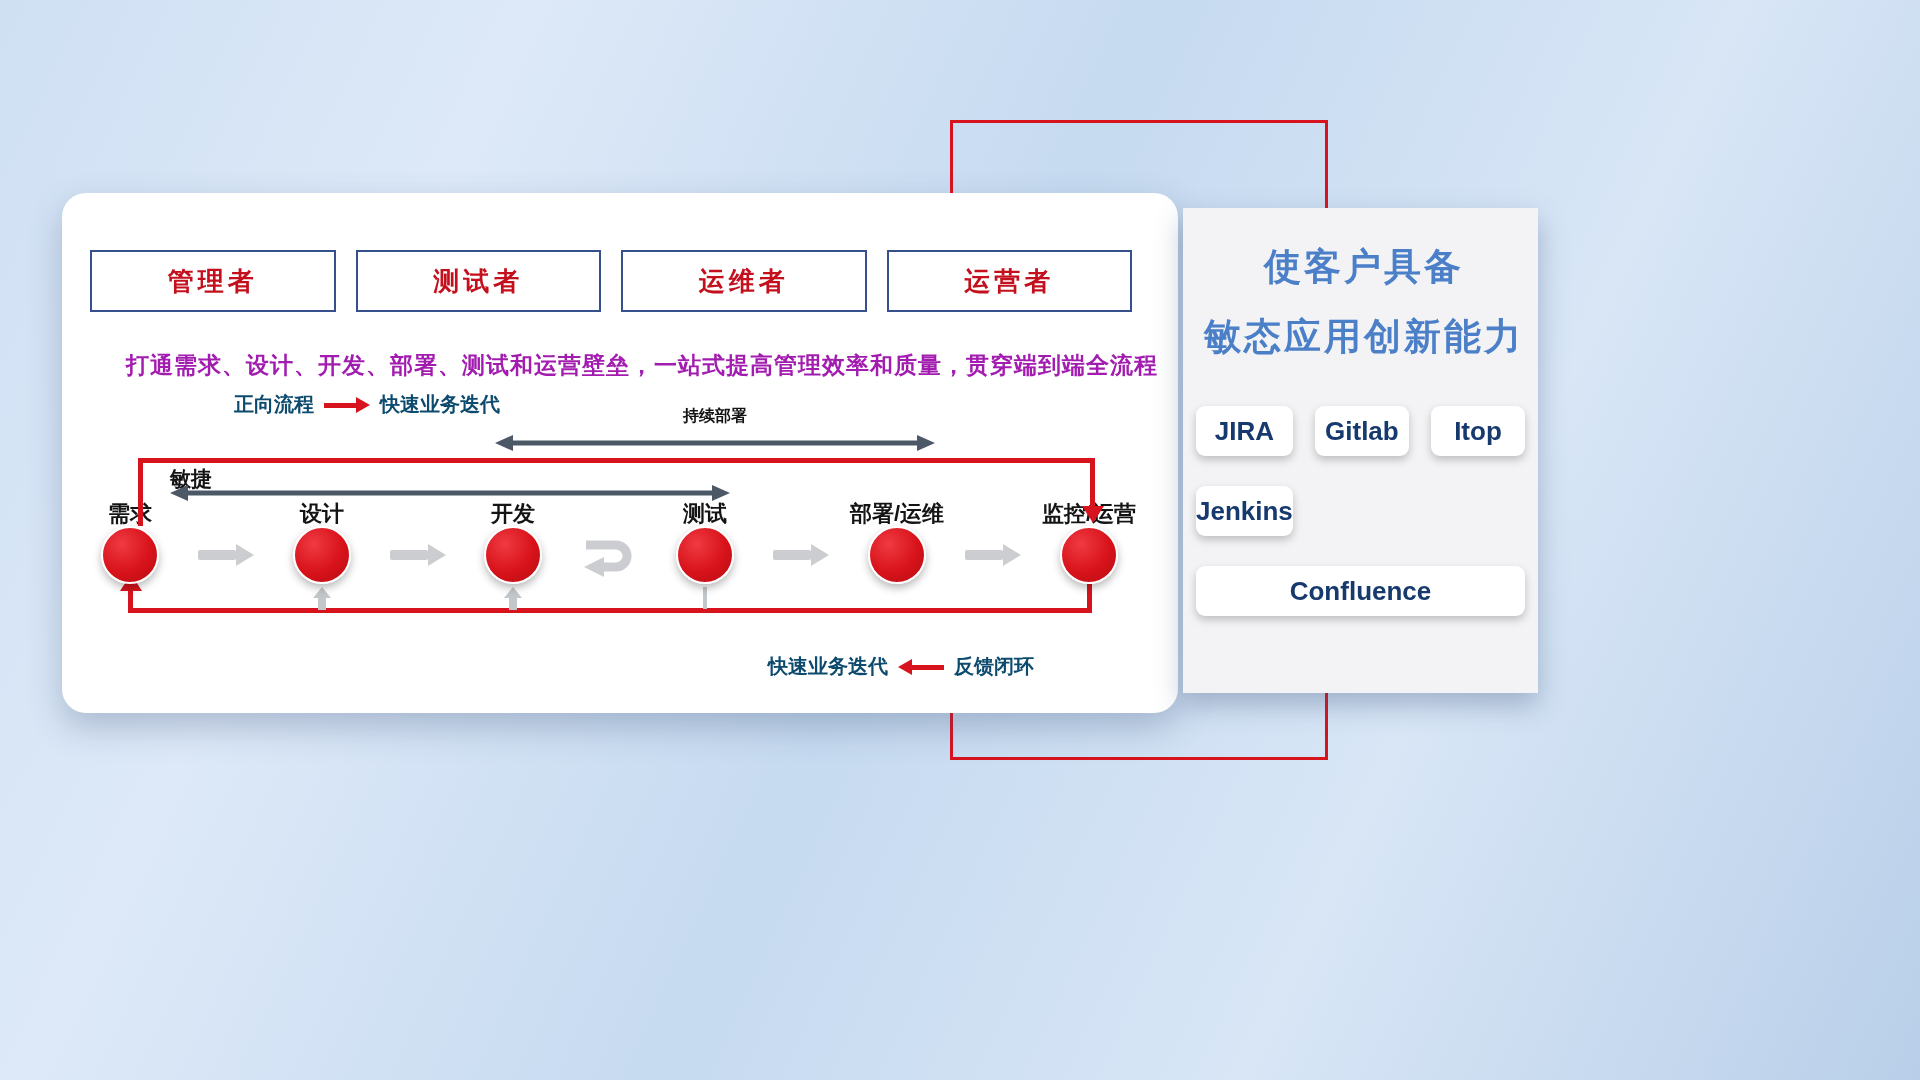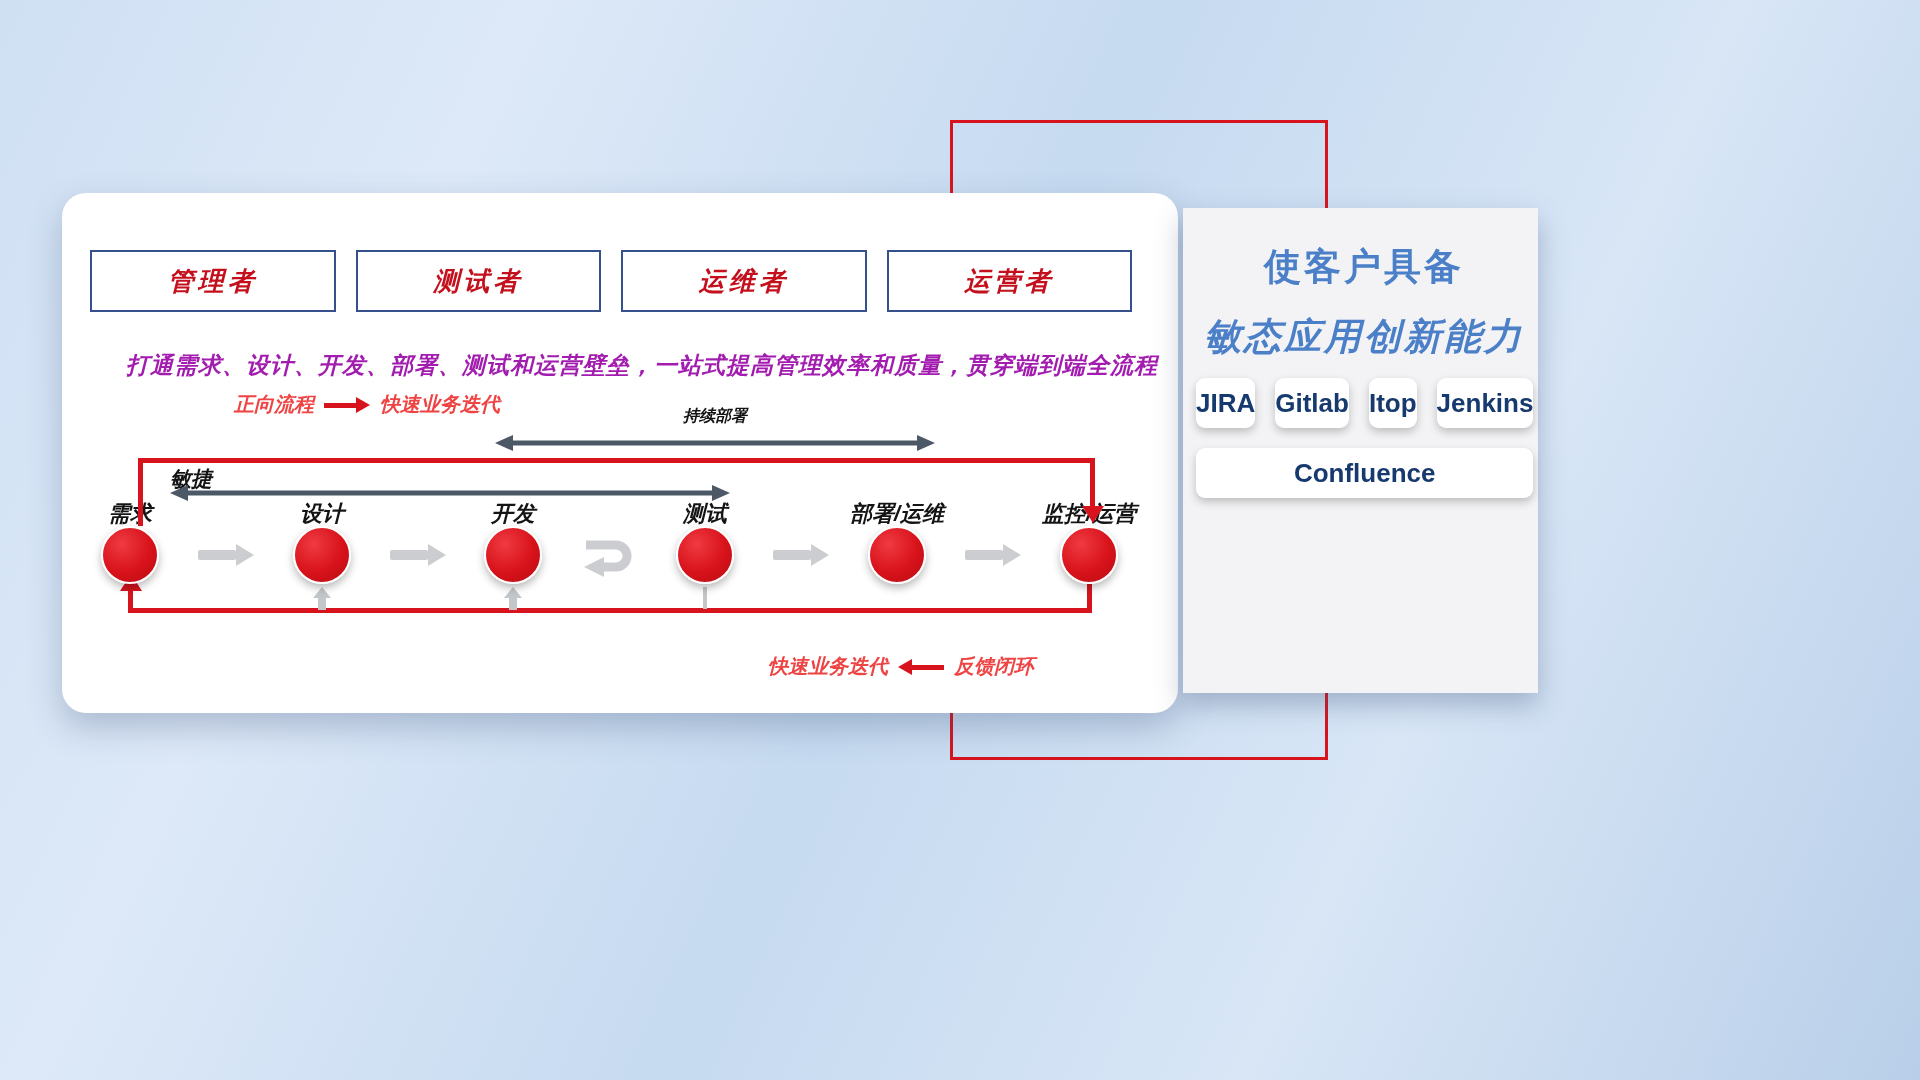--- a/index.html
+++ b/index.html
@@ -17,40 +17,39 @@
   .red-frame{
     position:absolute; left:950px; top:120px; width:378px; height:640px;
     border:3px solid #d7141e; z-index:1;
   }
 
   
   .main-panel{
     position:absolute; left:62px; top:193px; width:1116px; height:520px;
     background:#ffffff; border-radius:24px; z-index:2;
     box-shadow:0 14px 34px rgba(60,80,120,.30);
-    font-style:italic;
   }
 
   
   .roles{
     position:absolute; left:28px; top:57px; width:1042px;
     display:flex; gap:20px;
   }
   .role-box{
     flex:1; height:62px; border:2px solid #35508c; background:#fff;
     display:flex; align-items:center; justify-content:center;
     color:#c3101c; font-size:26px; font-weight:bold; letter-spacing:4px;
   }
 
   .description{
     position:absolute; left:64px; top:142px;
     font-size:23px; font-weight:bold; color:#a21caf; letter-spacing:1px;margin-top:15px;
   }
 
-  .legend{ display:flex; align-items:center; gap:10px; font-size:20px; font-weight:bold; color:#ef4444; }
+  .legend{ display:flex; align-items:center; gap:10px; font-size:20px; font-weight:bold; color:#0c4a6e; }
   .legend-forward{ position:absolute; left:172px; top:198px; }
   .legend-feedback{ position:absolute; left:706px; top:460px; }
 
   
   .rarrow{ position:relative; display:inline-block; width:46px; height:16px; }
   .rarrow .shaft{ position:absolute; top:6px; width:32px; height:5px; background:#d7141e; }
   .rarrow.right .shaft{ left:0; }
   .rarrow.right .head{
     position:absolute; left:32px; top:0; width:0; height:0;
     border-left:14px solid #d7141e; border-top:8px solid transparent; border-bottom:8px solid transparent;
@@ -123,24 +122,24 @@
   
   .side-panel{
     position:absolute; left:1183px; top:208px; width:355px; height:485px;
     background:#f3f3f5; z-index:2;
     box-shadow:0 12px 26px rgba(60,80,120,.35);
   }
   .side-title{
     position:absolute; width:100%; text-align:center;
     font-size:37px; font-weight:bold; color:#4b80c9; letter-spacing:3px;padding-left:7px;
   }
-  .st1{ top:34px; } .st2{ top:104px;font-style:italic; }
+  .st1{ top:34px; } .st2{ top:104px; }
   .tools{
-    position:absolute; left:13px; right:13px; top:170px;
-    display:grid; grid-template-columns:1fr 1fr 1fr 1fr; column-gap:22px; row-gap:30px;gap:20px;
+    position:absolute; left:13px; right:13px; top:198px;
+    display:grid; grid-template-columns:1fr 1fr 1fr; column-gap:22px; row-gap:30px;
   }
   .tool{
     height:50px; background:#ffffff; border-radius:9px;
     box-shadow:0 4px 8px rgba(0,0,0,.22);
     display:flex; align-items:center; justify-content:center;
     font-size:26px; font-weight:bold; color:#16396e;
   }
   .tool.wide{ grid-column:1 / -1; }
 </style>
 </head>

